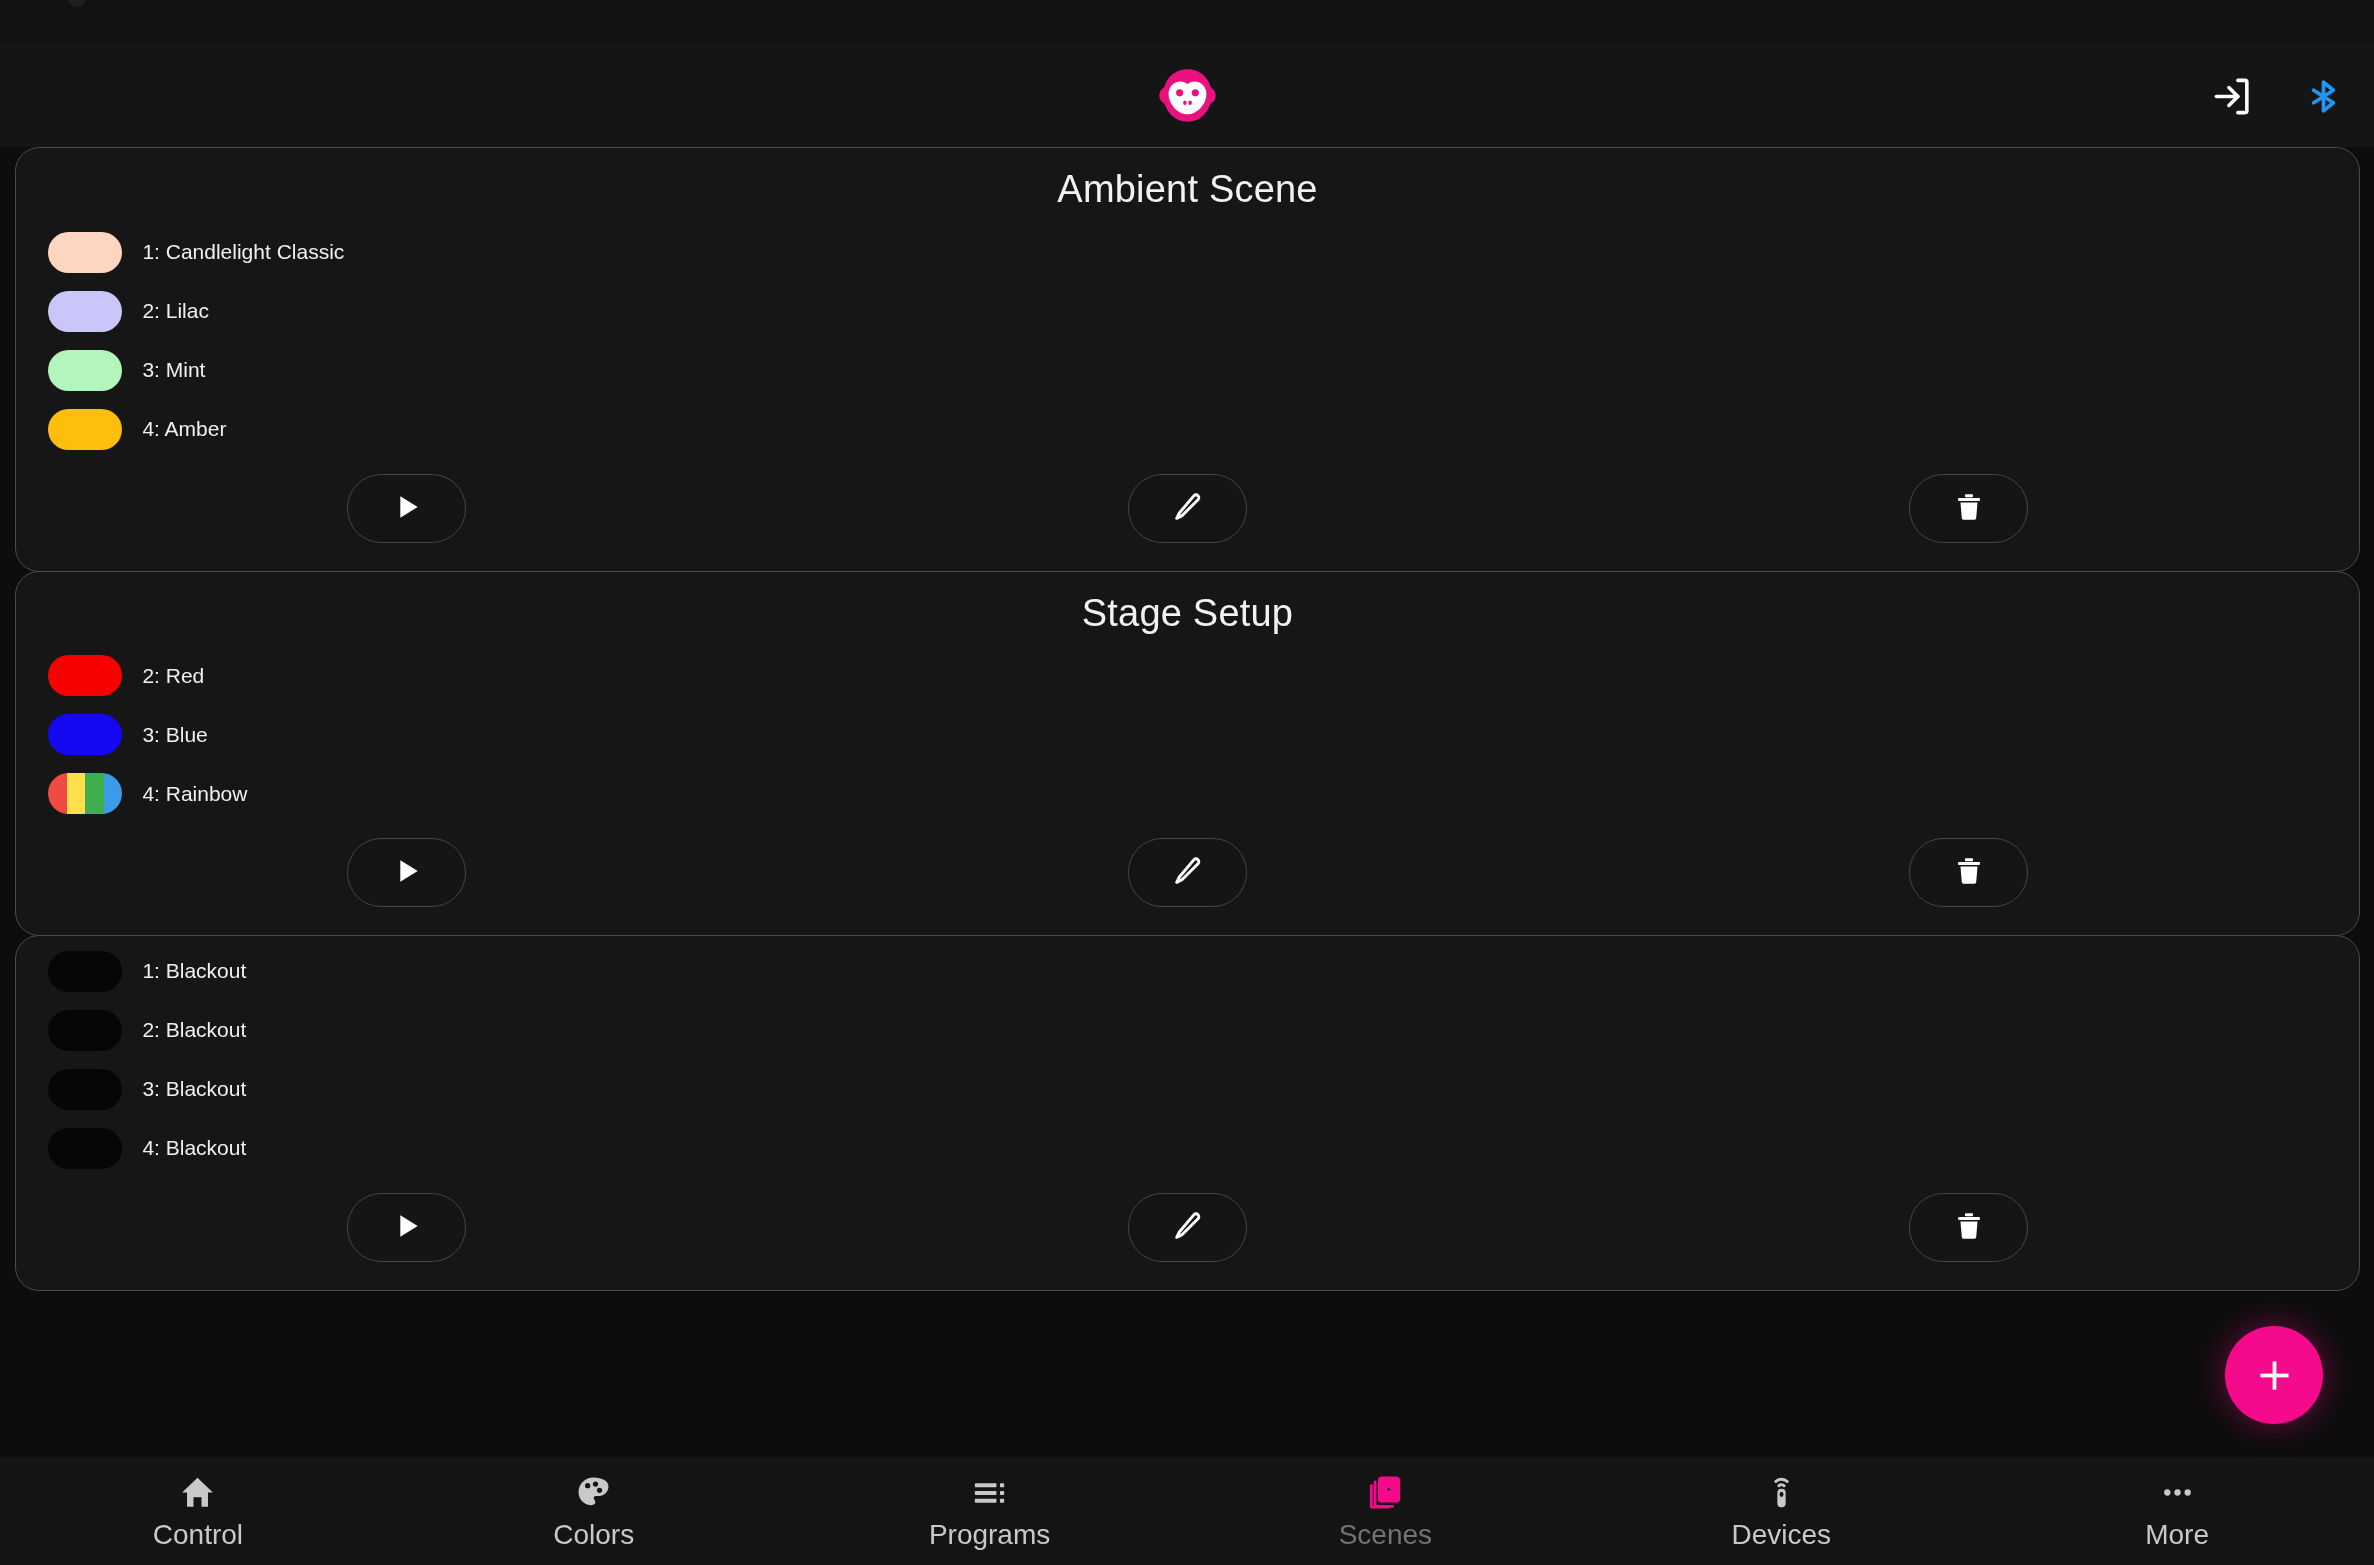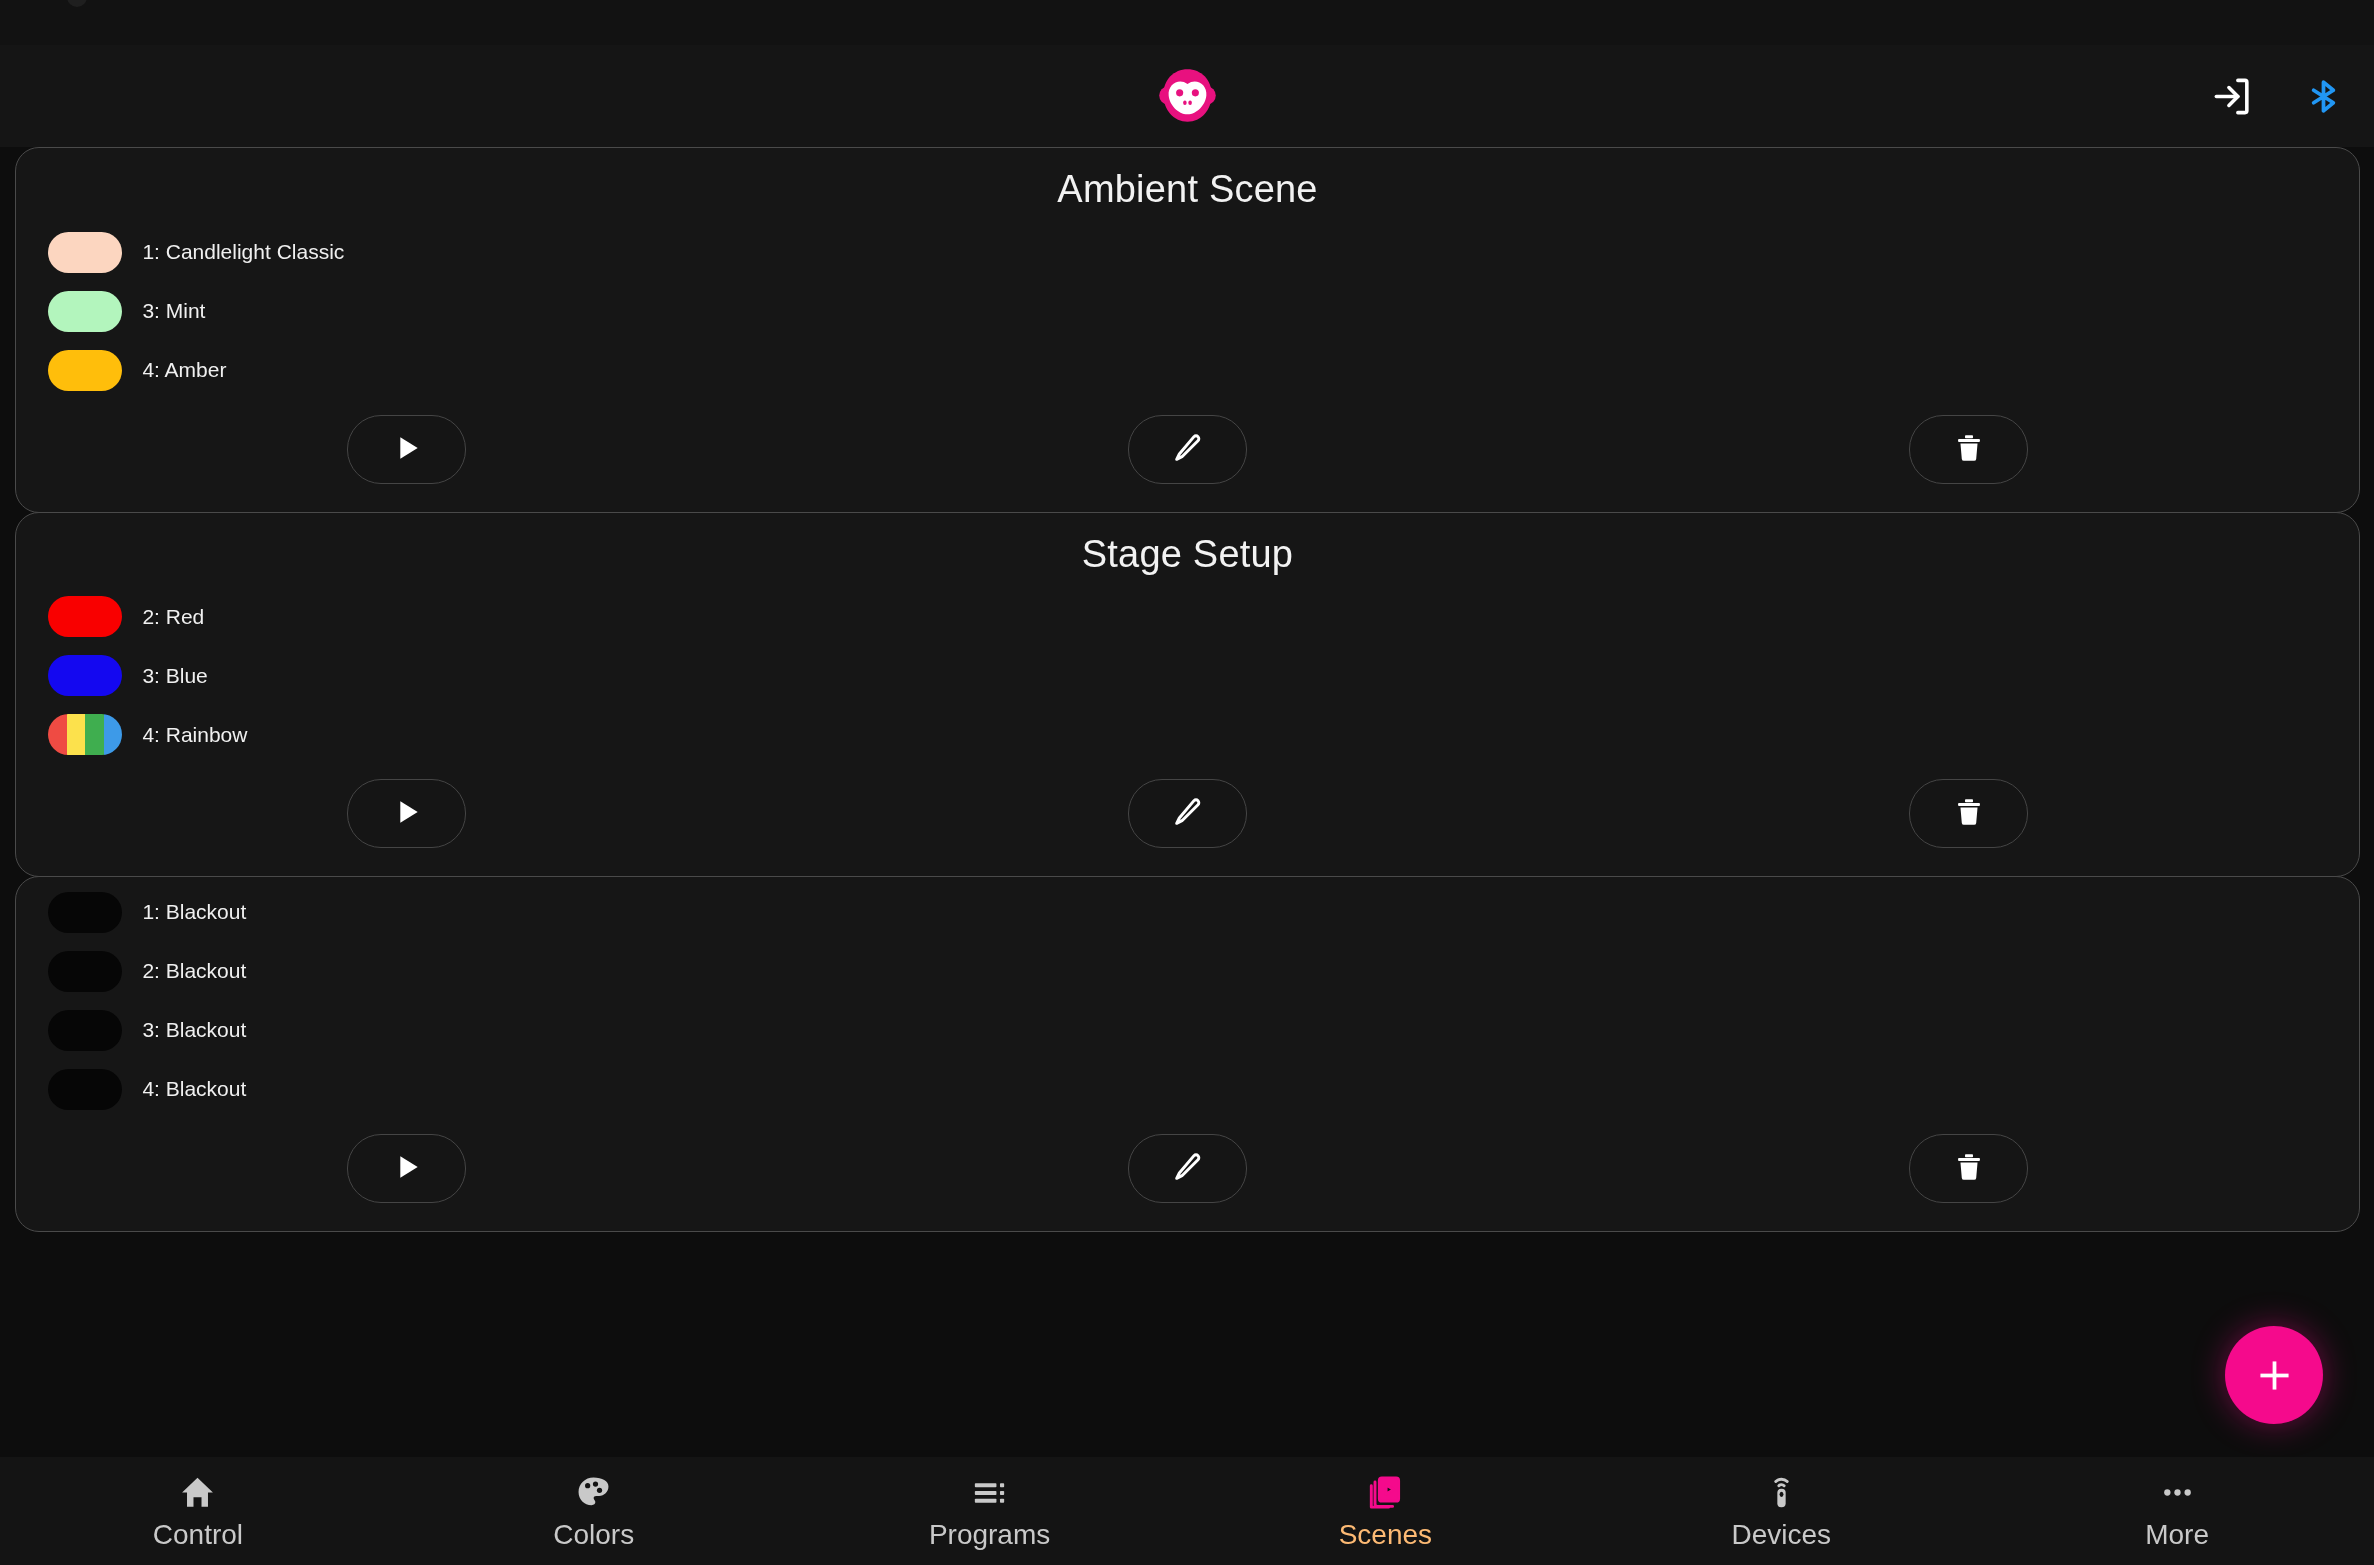--- a/index.html
+++ b/index.html
@@ -142,21 +142,21 @@
     display: flex;
     flex-direction: column;
     align-items: center;
     justify-content: center;
     gap: 8.3px;
     cursor: pointer;
     height: 100%;
   }
   .nav-icon { height: 39px; display: flex; align-items: flex-end; justify-content: center; }
   .nav-label { font-size: 28px; color: #c9c9c9; }
-  .nav-item.active .nav-label { color: #fdba74; }
+  .nav-item.active .nav-label { color: #737373; }
 </style>
 </head>
 <body>
 
 <div id="app">
 
   <div class="status-strip">
     <div class="status-ghost"></div>
   </div>
 
@@ -195,20 +195,26 @@
       <div class="scene-title">Ambient Scene</div>
       <div class="scene-rows">
         <div class="scene-row">
           <div class="swatch">
             <div class="swatch-seg" style="background:#fcd6c0"></div>
           </div>
           <div class="row-label">1: Candlelight Classic</div>
         </div>
         <div class="scene-row">
           <div class="swatch">
+            <div class="swatch-seg" style="background:#c9c6f9"></div>
+          </div>
+          <div class="row-label">2: Lilac</div>
+        </div>
+        <div class="scene-row">
+          <div class="swatch">
             <div class="swatch-seg" style="background:#b3f5bd"></div>
           </div>
           <div class="row-label">3: Mint</div>
         </div>
         <div class="scene-row">
           <div class="swatch">
             <div class="swatch-seg" style="background:#ffbe0b"></div>
           </div>
           <div class="row-label">4: Amber</div>
         </div>

